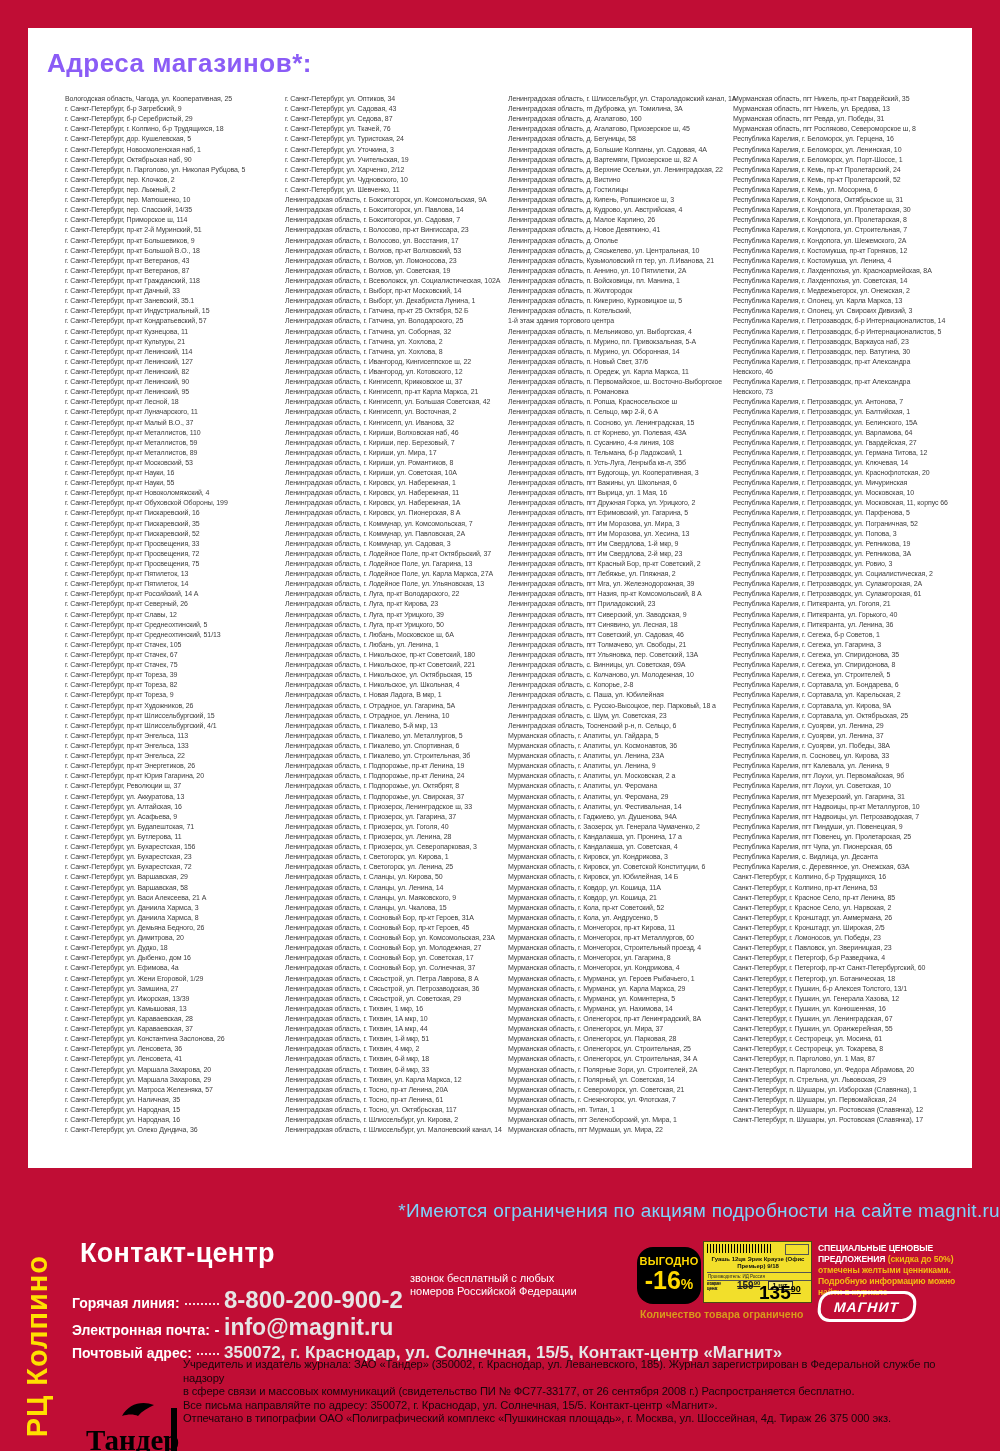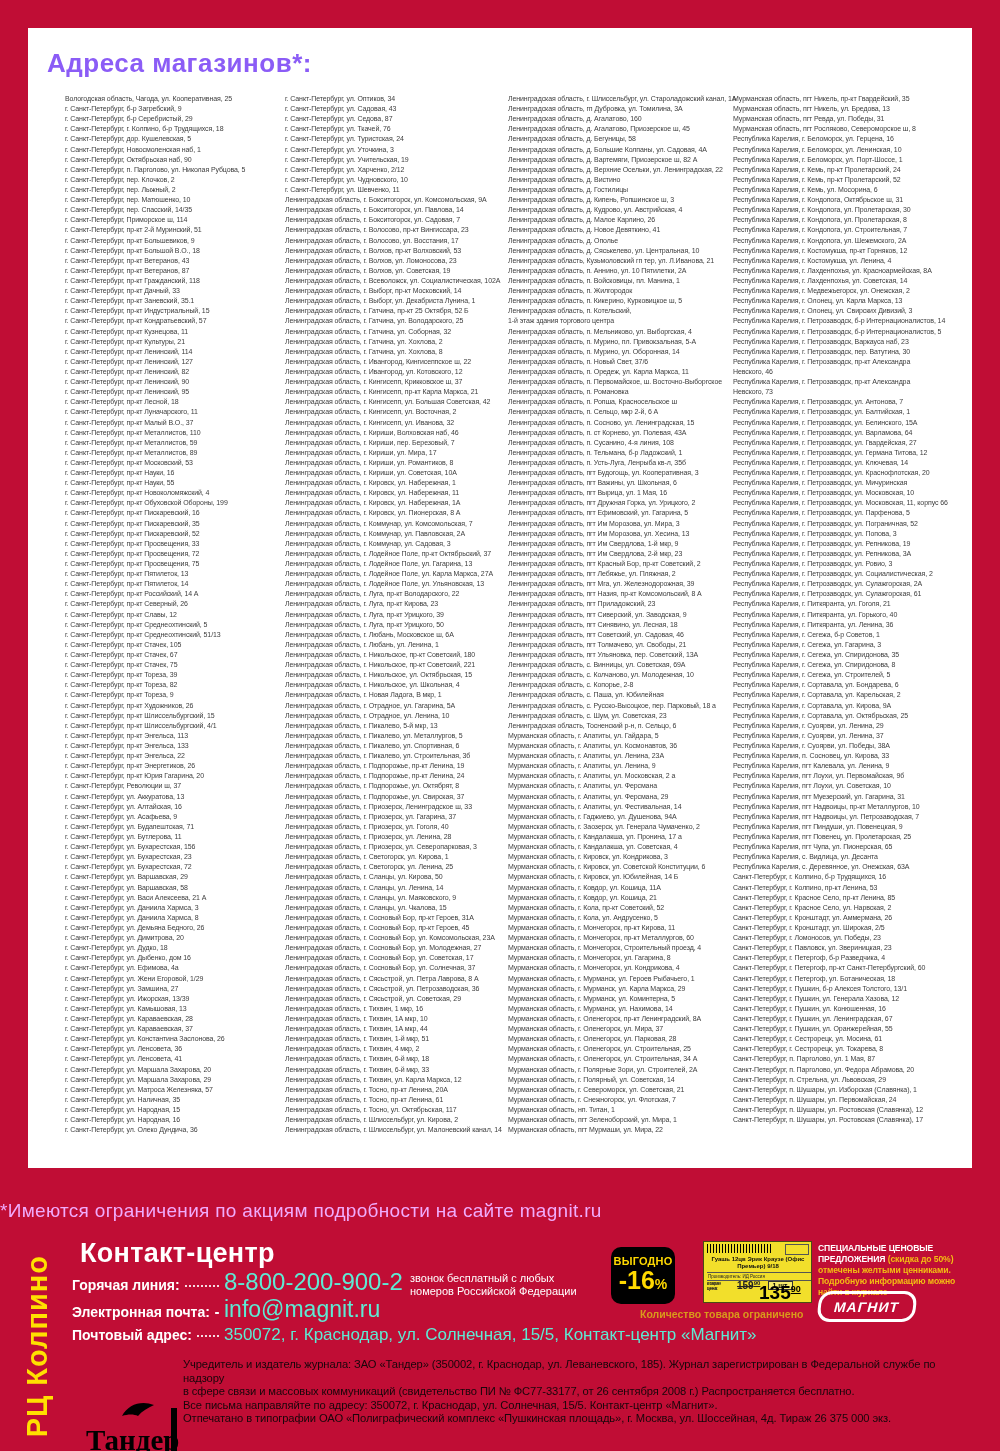--- a/index.html
+++ b/index.html
@@ -12,36 +12,36 @@
   .panel{position:absolute;left:28px;top:28px;width:944px;height:1140px;background:#ffffff;}
   .title{position:absolute;left:19px;top:20px;font-size:26px;font-weight:bold;color:#8b5cf6;letter-spacing:.5px;}
   .col{position:absolute;top:66px;font-size:7px;line-height:10.12px;color:#3c3c3c;white-space:nowrap;letter-spacing:-0.1px;}
   .col div{height:10.12px;}
   .col1{left:37px;}
   .col2{left:257px;}
   .col3{left:480px;}
   .col4{left:705px;}
 
   
-  .footnote{position:absolute;top:1200px;left:0;width:100%;text-align:left;color:#f0abfc;font-size:19px;letter-spacing:.3px;}
+  .footnote{position:absolute;top:1200px;left:0;width:100%;text-align:right;color:#7dd3fc;font-size:19px;letter-spacing:.3px;}
 
   
   .c-heading{position:absolute;left:80px;top:1238px;color:#ffffff;font-size:27px;font-weight:bold;letter-spacing:.3px;}
   .c-row{position:absolute;left:72px;display:flex;align-items:baseline;}
   .c-left{width:152px;display:flex;align-items:baseline;flex:0 0 152px;}
   .c-label{font-weight:bold;color:#ffffff;font-size:14px;white-space:nowrap;}
   .c-dots{flex:1 1 auto;border-bottom:2px dotted rgba(255,255,255,.85);margin:0 5px;transform:translateY(-3px);}
-  .c-value{color:#5eead4;font-weight:normal;white-space:nowrap;}
+  .c-value{color:#e5e5e5;font-weight:bold;white-space:nowrap;margin-top:18px;}
   .row-hotline{top:1268px;}  .row-hotline .c-value{font-size:24px;}
   .row-email{top:1296px;text-align:right;}    .row-email .c-value{font-size:23px;}
   .row-postal{top:1325px;}   .row-postal .c-value{font-size:17px;}
   .c-note{position:absolute;left:410px;top:1272px;width:190px;color:#ffffff;font-size:11px;line-height:13px;}
 
   
-  .badge{position:absolute;left:611px;top:1247px;width:64px;height:57px;background:#000000;border-radius:10px;
+  .badge{position:absolute;left:637px;top:1247px;width:64px;height:57px;background:#000000;border-radius:16px;
          display:flex;flex-direction:column;align-items:center;justify-content:center;}
   .badge-top{color:#FFD900;font-weight:bold;font-size:11px;letter-spacing:.2px;}
   .badge-discount{color:#FFD900;font-weight:bold;font-size:25px;line-height:26px;}
   .badge-discount .pct{font-size:14px;}
 
   
   .tag{position:absolute;left:703px;top:1241px;width:109px;height:62px;background:#F2DF2B;border:1px solid #4a4a14;box-sizing:border-box;}
   .tag-barcode{position:absolute;left:3px;top:2px;width:66px;height:9px;
       background:repeating-linear-gradient(90deg,#000 0 1px,#F2DF2B 1px 3px);}
   .tag-corner{position:absolute;right:2px;top:2px;width:22px;height:9px;border:1px solid #555;font-size:3.5px;line-height:4px;overflow:hidden;color:#333;}

